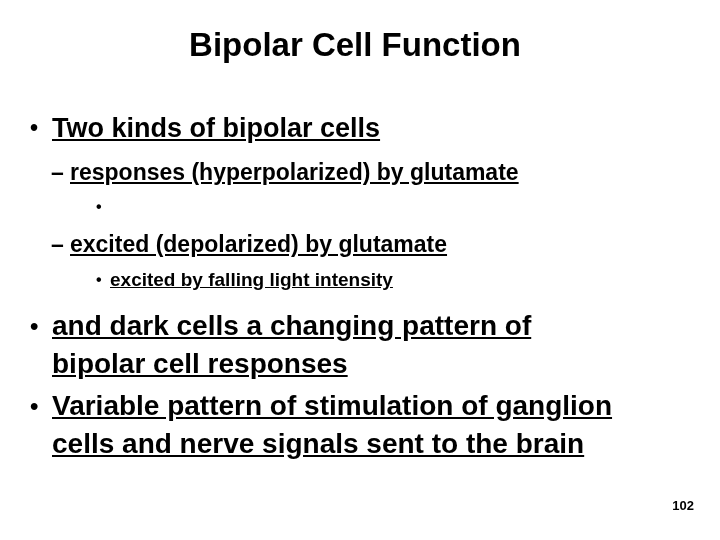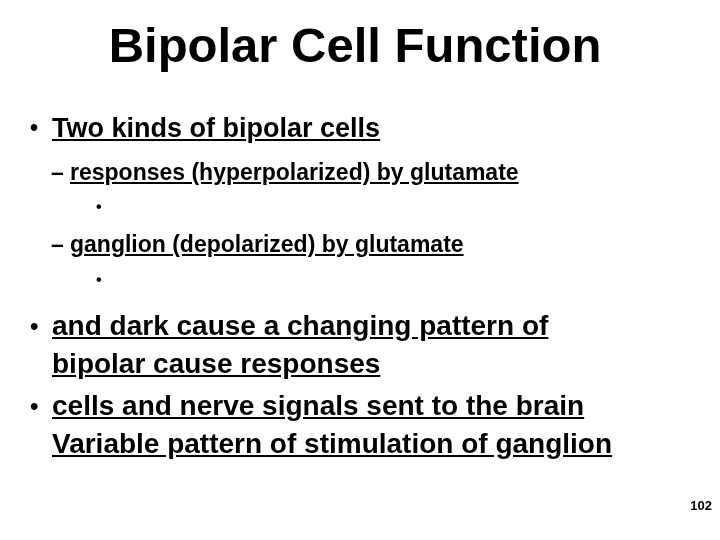--- a/index.html
+++ b/index.html
@@ -14,21 +14,21 @@
     background: #ffffff;
     overflow: hidden;
     font-family: "Liberation Sans", "DejaVu Sans", sans-serif;
     font-weight: 700;
     color: #000000;
   }
   .slide-title {
     margin-top: 20px;
     padding-right: 10px;
     text-align: center;
-    font-size: 49px;
+    font-size: 33px;
     line-height: 50px;
     letter-spacing: 0px;
     white-space: nowrap;
   }
   .row {
     display: flex;
     align-items: flex-start;
   }
   .marker {
     flex: 0 0 auto;
@@ -73,21 +73,21 @@
   }
   .p2 {
     margin-top: 5px;
     padding-left: 30px;
     font-size: 28px;
     line-height: 37.5px;
   }
   .p1 .marker, .p2 .marker { width: 22px; font-size: 24px; }
   .page-number {
     position: absolute;
-    right: 8px;
+    right: 26px;
     top: 499px;
     font-size: 13px;
     line-height: 14px;
   }
 </style>
 </head>
 <body>
 
 <div class="slide">
 
@@ -107,39 +107,42 @@
     </div>
   </div>
 
   <div class="row b3 b3-first">
     <span class="marker">•</span>
   </div>
 
   <div class="row b2 b2-second">
     <span class="marker">–</span>
     <div class="text-col">
-      <div>ganglion (depolarized) by glutamate</div>
+      <div>excited (depolarized) by glutamate</div>
     </div>
   </div>
 
   <div class="row b3 b3-second">
     <span class="marker">•</span>
+    <div class="text-col">
+      <div>excited by falling light intensity</div>
+    </div>
   </div>
 
   <div class="row p1">
     <span class="marker">•</span>
     <div class="text-col">
-      <div>and dark cause a changing pattern of</div>
-      <div>bipolar cause responses</div>
+      <div>and dark cells a changing pattern of</div>
+      <div>bipolar cell responses</div>
     </div>
   </div>
 
   <div class="row p2">
     <span class="marker">•</span>
     <div class="text-col">
+      <div>Variable pattern of stimulation of ganglion</div>
       <div>cells and nerve signals sent to the brain</div>
-      <div>Variable pattern of stimulation of ganglion</div>
     </div>
   </div>
 
   <div class="page-number">102</div>
 
 </div>
 
 </body></html>

